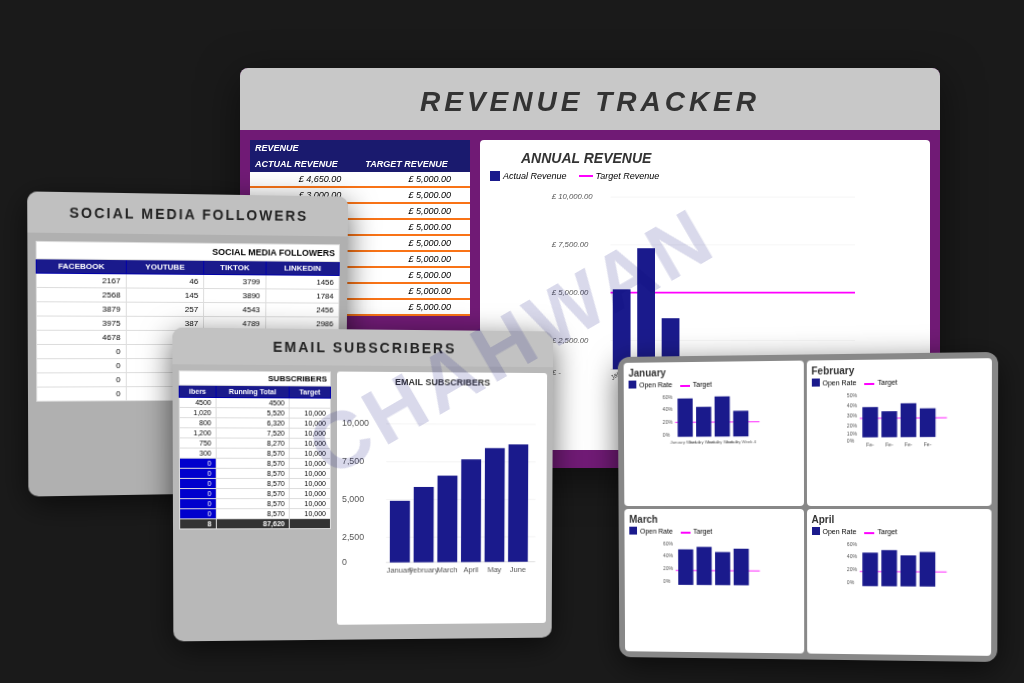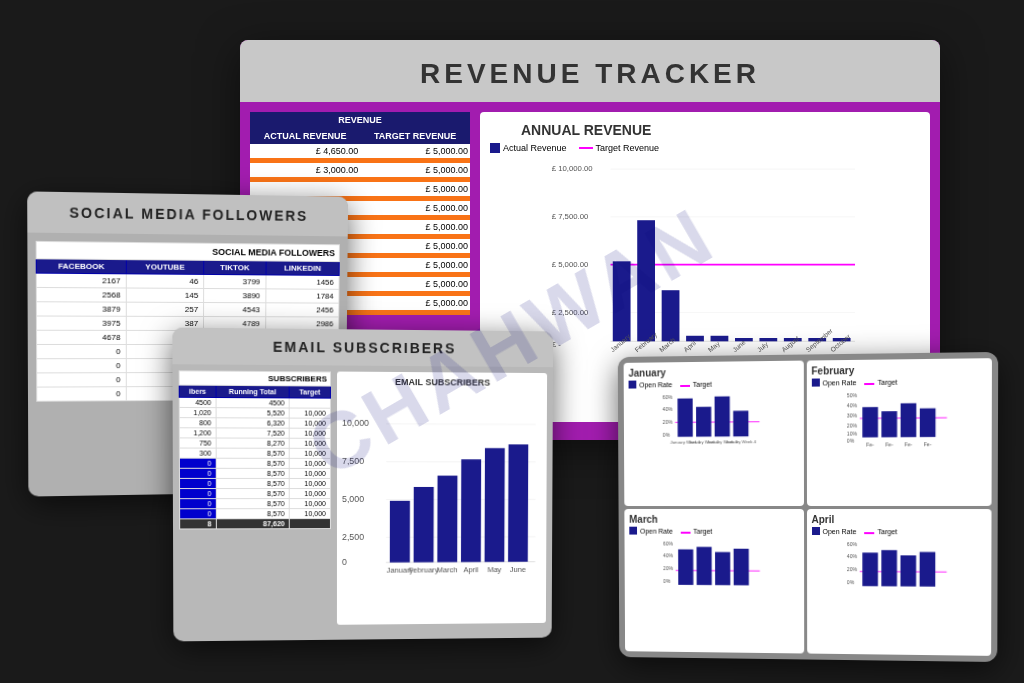--- a/index.html
+++ b/index.html
@@ -14,28 +14,29 @@
 
     .scene {
       position: relative;
       width: 1024px;
       height: 683px;
     }
 
     
     .card-main {
       position: absolute;
-      top: 40px;
+      top: 68px;
       left: 240px;
       width: 700px;
       height: 400px;
-      background: #a21caf;
+      background: #701a75;
       border-radius: 8px;
       box-shadow: 0 10px 40px rgba(0,0,0,0.5);
       overflow: hidden;
+      font-style: italic;
     }
 
     .card-main-header {
       background: #c8c8c8;
       padding: 18px 20px 12px;
       text-align: center;
     }
 
     .card-main-title {
       font-size: 28px;
@@ -60,27 +61,27 @@
     .revenue-table {
       width: 100%;
       border-collapse: collapse;
       font-size: 10px;
     }
 
     .revenue-table th {
       background: #1a1a6e;
       color: white;
       padding: 3px 5px;
-      text-align: center;
+      text-align: left;
       font-size: 9px;
     }
 
     .revenue-table td {
-      padding: 2px 2px;
-      border-bottom: 5px solid #f97316;
+      padding: 2px 19px;
+      border-bottom: 2px solid #f97316;
       text-align: right;
       font-size: 9px;
       background: white;
       margin-top: 46px;
     }
 
     .revenue-table td.target {
       color: #000;
     }
 

